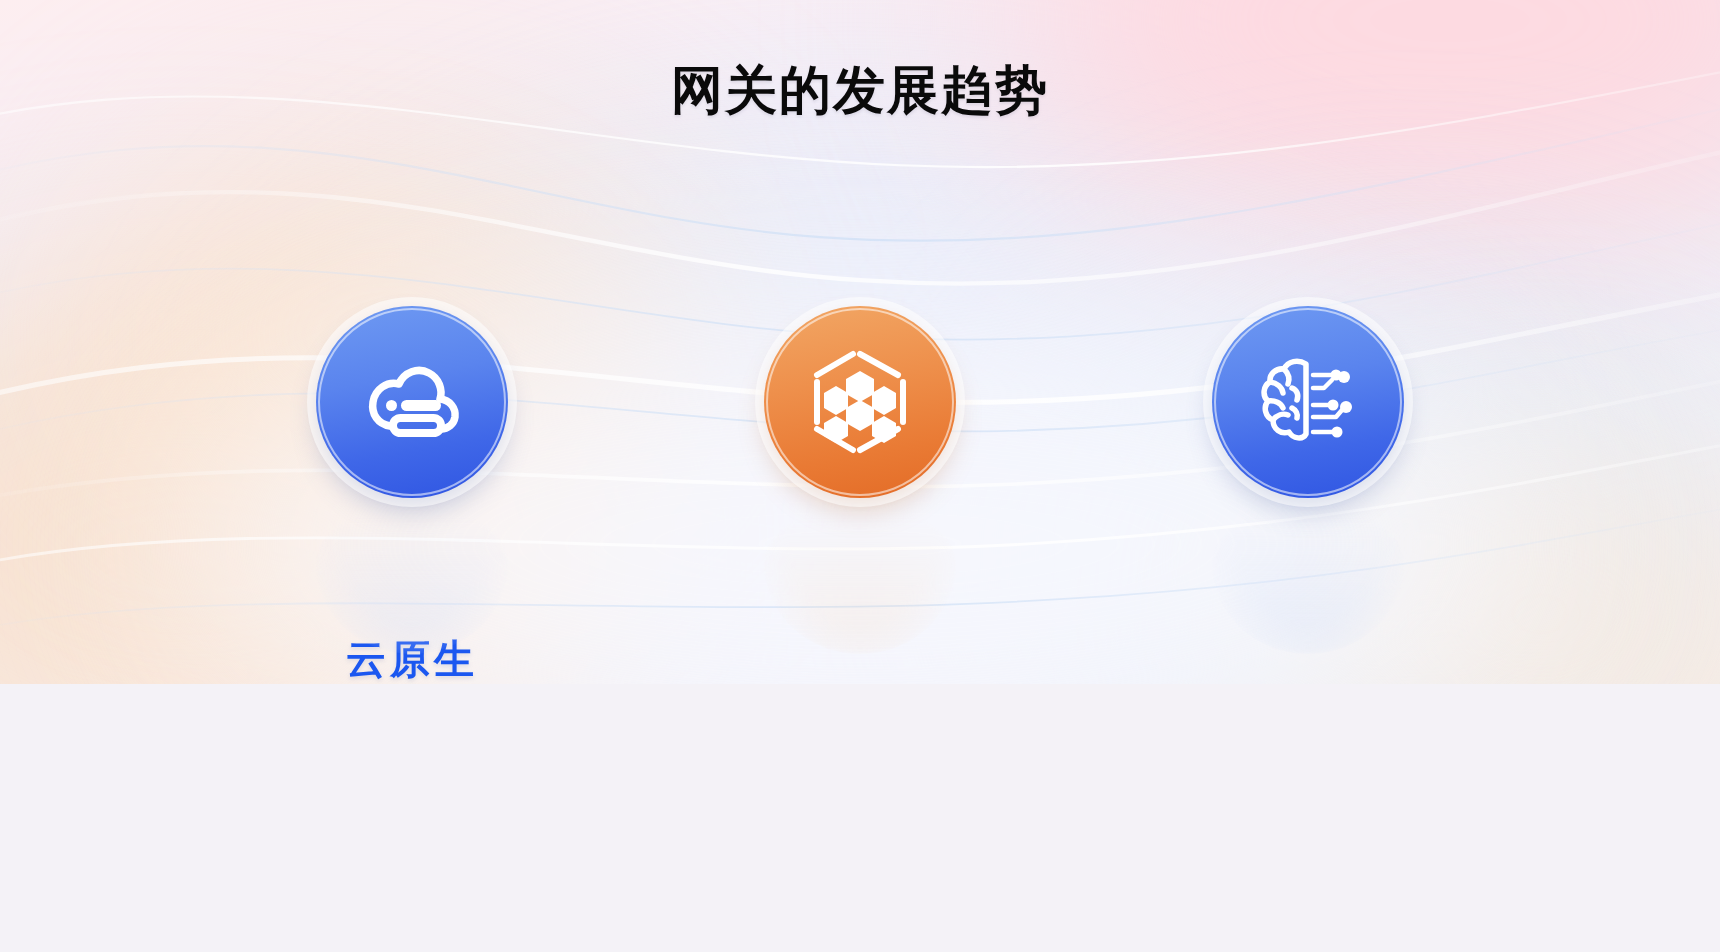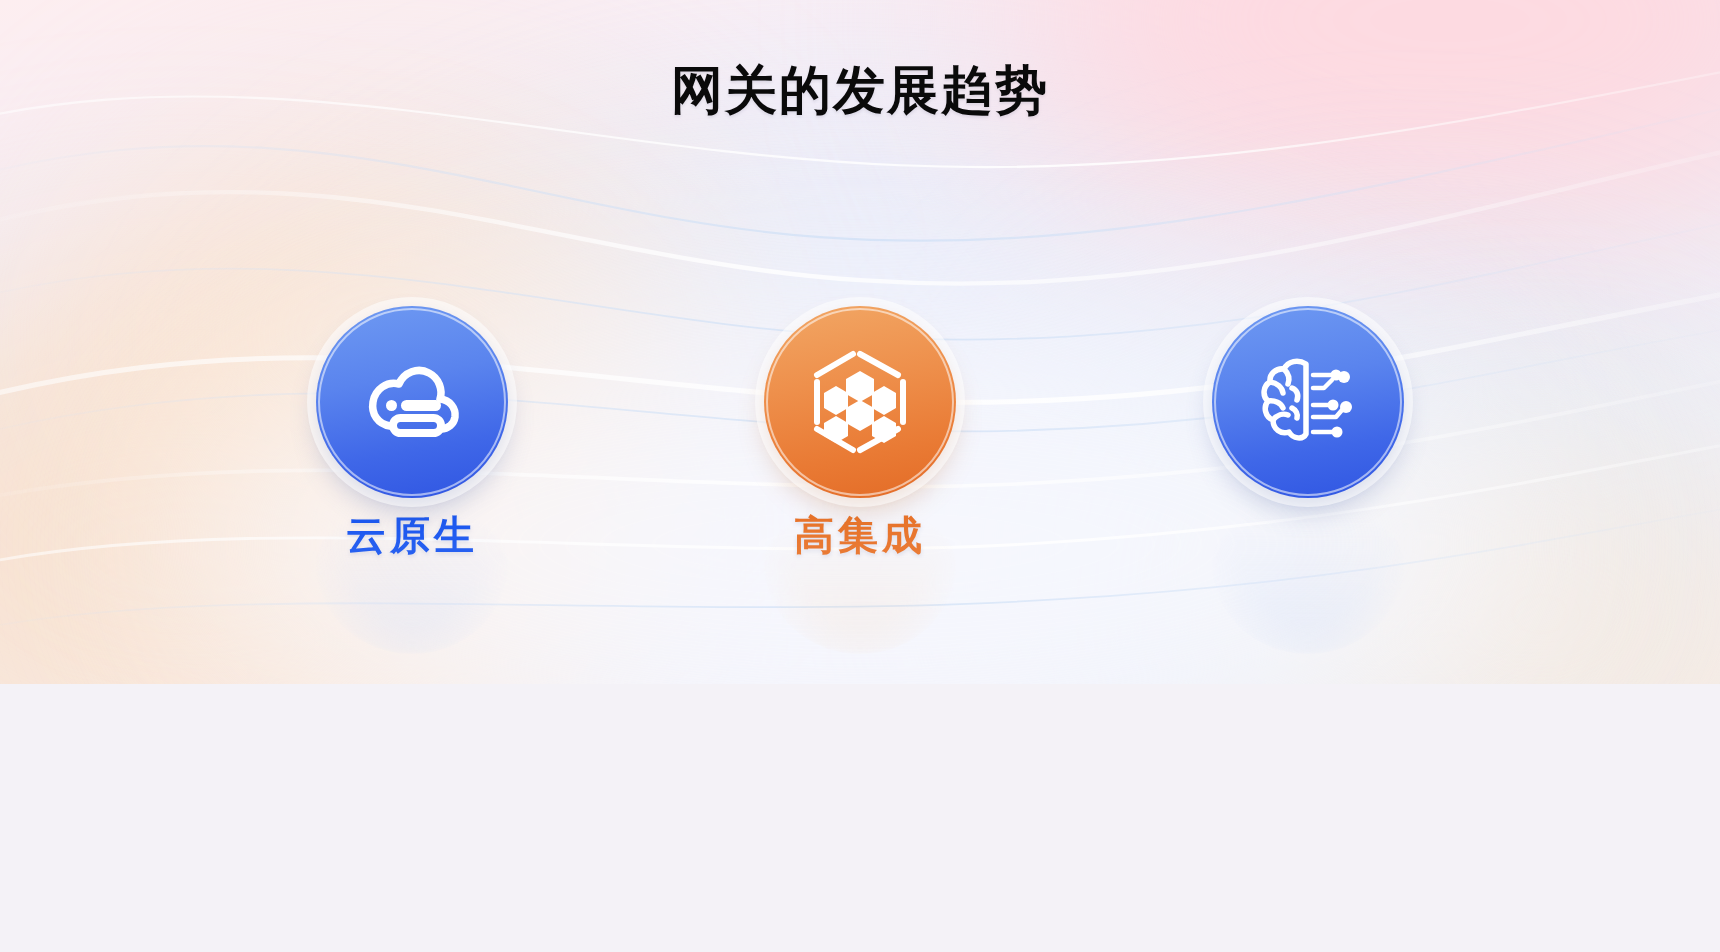--- a/index.html
+++ b/index.html
@@ -142,20 +142,21 @@
     -webkit-mask-image: linear-gradient(to top, rgba(0,0,0,0) 8%, rgba(0,0,0,.9) 96%);
     mask-image: linear-gradient(to top, rgba(0,0,0,0) 8%, rgba(0,0,0,.9) 96%);
     filter: blur(2px);
     pointer-events: none;
   }
   .reflection.blue   { background: radial-gradient(ellipse at 50% 90%, #a8c0f3 0%, #c9d8f7 55%, rgba(220,230,250,0) 82%); }
   .reflection.orange { background: radial-gradient(ellipse at 50% 90%, #f0c8a4 0%, #f5ddc6 55%, rgba(250,238,225,0) 82%); }
 
   
   .label {
+    margin-top: 124px;
     font-size: 40px;
     font-weight: bold;
     letter-spacing: 4px;
     white-space: nowrap;
     text-shadow: 0 2px 4px rgba(120,130,180,.22);
   }
 </style>
 </head>
 <body>
 
@@ -251,21 +252,20 @@
               <polygon points="30,38 42,45 42,60 30,67 18,60 18,45"></polygon>
               <polygon points="78,38 90,45 90,60 78,67 66,60 66,45"></polygon>
               <polygon points="54,52 68,60 68,75 54,83 40,75 40,60"></polygon>
               <polygon points="30,68 42,75 42,88 30,95 18,88 18,75"></polygon>
               <polygon points="78,68 90,75 90,88 78,95 66,88 66,75"></polygon>
             </g>
           </svg>
         </div>
       </div>
       <div class="reflection orange"></div>
-      <div class="label" style="color:#e8732a">高集成</div>
     </div>
 
     <div class="item">
       <div class="badge-wrap">
         <div class="halo"></div>
         <div class="badge blue">
           <svg width="104" height="104" viewBox="0 0 104 104">
 
             <g fill="none" stroke="#ffffff" stroke-width="5.5" stroke-linecap="round" stroke-linejoin="round">
               <path d="M50 14

